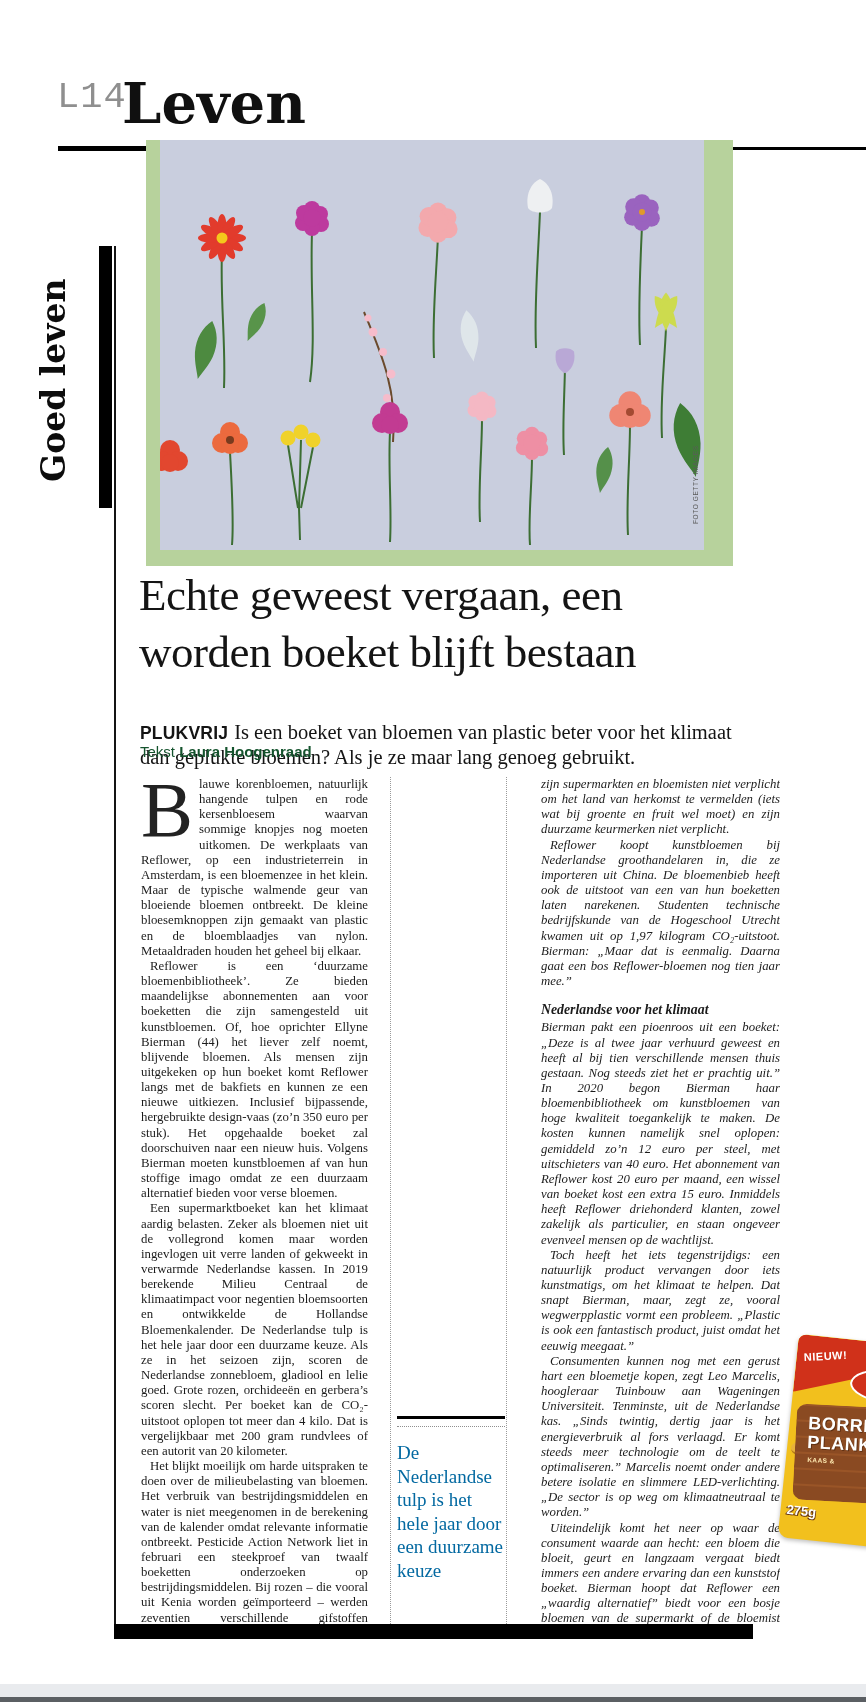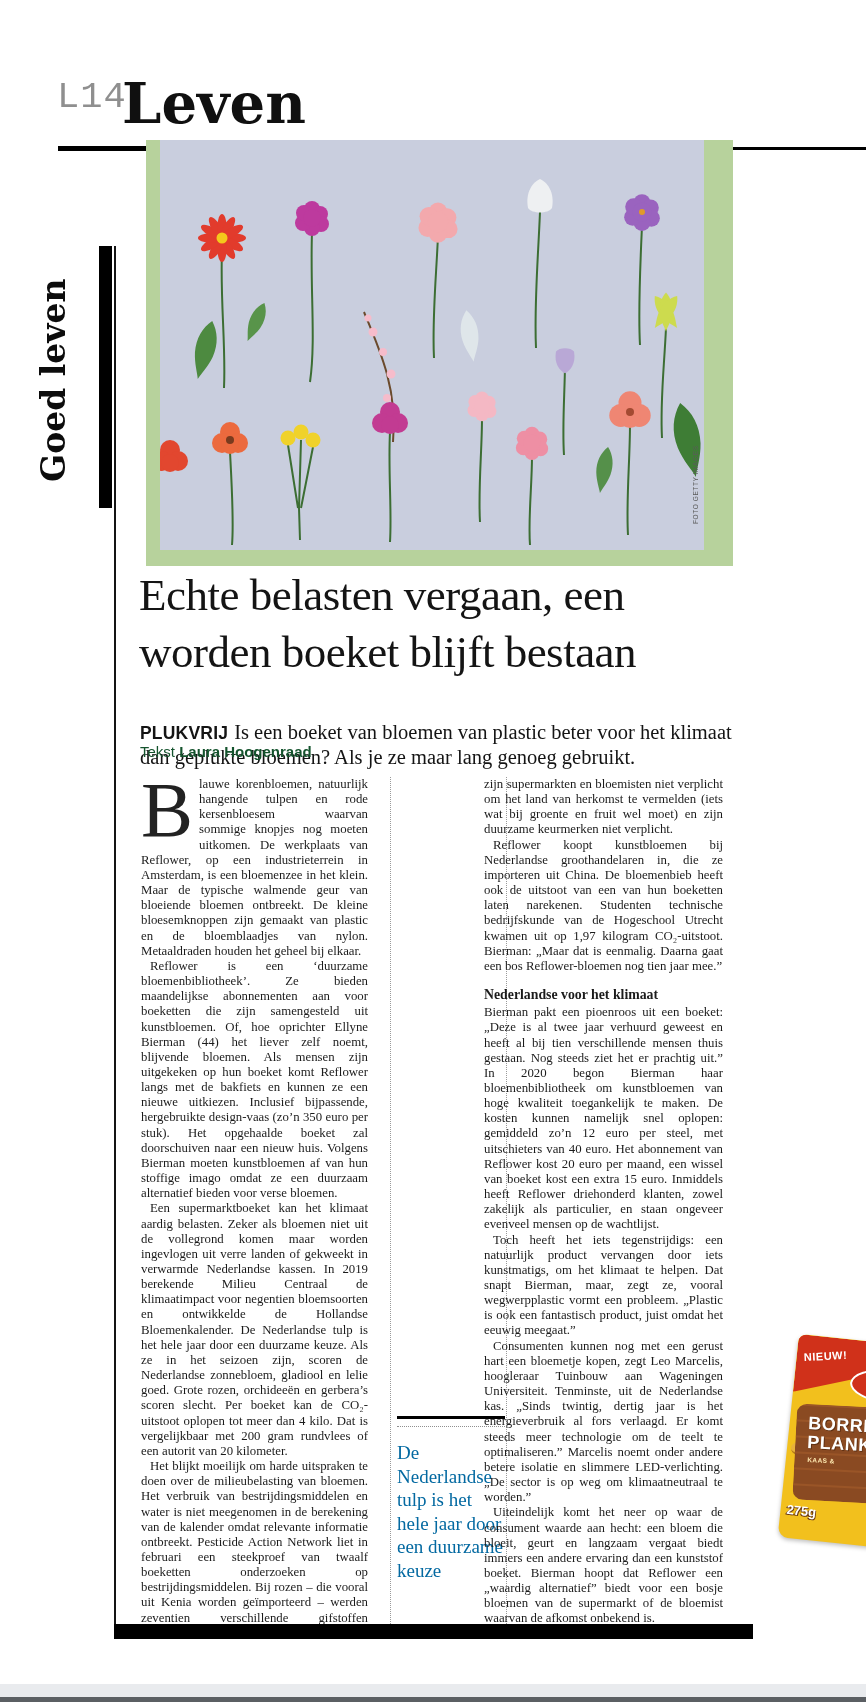--- a/index.html
+++ b/index.html
@@ -41,21 +41,21 @@
   .headline{left:139px;top:567px;width:620px;font-family:"Liberation Serif",serif;
     font-size:45px;line-height:57px;font-weight:400;color:#141414;letter-spacing:-0.5px;}
   .standfirst{left:140px;top:699px;width:606px;font-size:20.5px;line-height:24px;color:#141414;}
   .kicker{font-family:"Liberation Sans",sans-serif;font-weight:700;font-size:17.5px;letter-spacing:.2px;margin-right:6px;}
   .byline{left:140px;top:743px;font-family:"Liberation Sans",sans-serif;font-size:15px;color:#14532d;}
   .byline b{font-weight:700;}
 
   
   .bodycol{font-size:12.8px;line-height:15.15px;text-align:justify;color:#1b1b1b;}
   .col1{left:141px;top:777px;width:227px;height:862px;overflow:hidden;}
-  .col2{left:484px;top:777px;width:239px;height:862px;overflow:hidden;}
+  .col2{left:541px;top:777px;width:239px;height:862px;overflow:hidden;font-style:italic;}
   .bodycol p{margin:0;text-indent:9px;}
   .bodycol p.nofi{text-indent:0;}
   .dropcap{
     float:left;font-size:78px;line-height:62px;padding:2px 6px 0 0;
     font-family:"Liberation Serif",serif;font-weight:400;color:#222;
   }
   .subhead{margin:13px 0 3px 0 !important;text-indent:0 !important;
     font-family:"Liberation Serif",serif;font-weight:700;font-size:13.8px;}
 
   .col-rule{top:777px;height:853px;width:0;border-left:1px dotted #9a9a9a;}
@@ -196,21 +196,21 @@
     <use href="#leafP" fill="#4d8a40" transform="translate(45,210) rotate(14) scale(1.15)"></use>
     <use href="#leafP" fill="#dfe6ea" transform="translate(310,196) rotate(-8)"></use>
     <use href="#leafP" fill="#3e7d35" transform="translate(528,300) rotate(-12) scale(1.45)"></use>
     <use href="#leafP" fill="#58944a" transform="translate(96,182) rotate(24) scale(0.8)"></use>
     <use href="#leafP" fill="#55904a" transform="translate(444,330) rotate(10) scale(0.9)"></use>
   </svg>
 </div>
 <div class="abs photo-credit">FOTO GETTY IMAGES</div>
 
 <div class="abs headline">
-  <div>Echte belasten vergaan, een</div>
+  <div>Echte geweest vergaan, een</div>
   <div>worden boeket blijft bestaan</div>
 </div>
 
 <p class="abs standfirst">
   <span class="kicker">PLUKVRIJ</span><span>Is een boeket van bloemen van plastic beter voor het klimaat dan geplukte bloemen? Als je ze maar lang genoeg gebruikt.</span>
 </p>
 
 <div class="abs byline">
   <span>Tekst</span>
   <b>Laura Hoogenraad</b>

